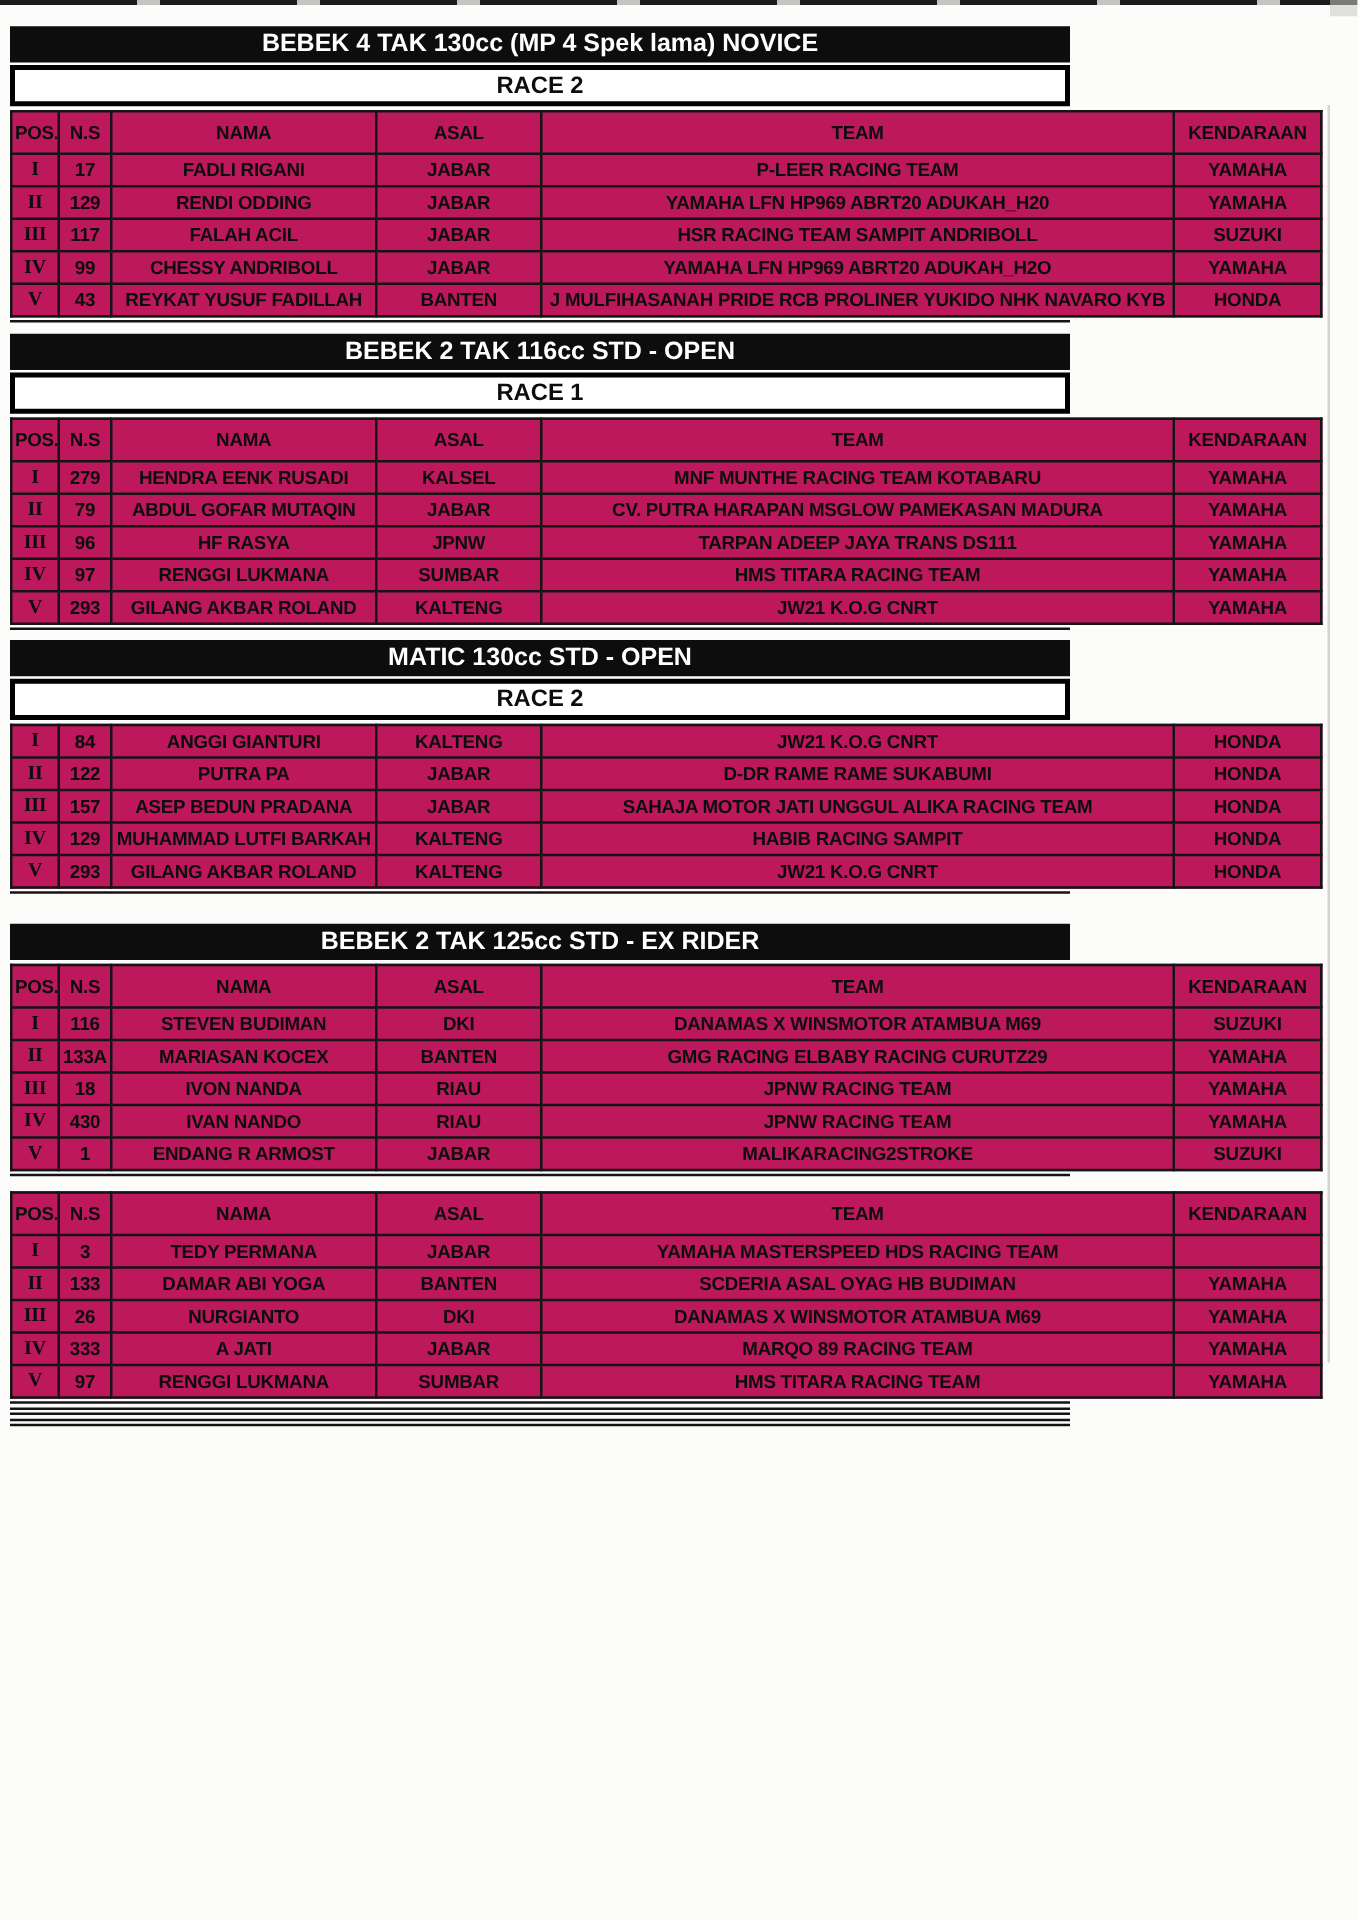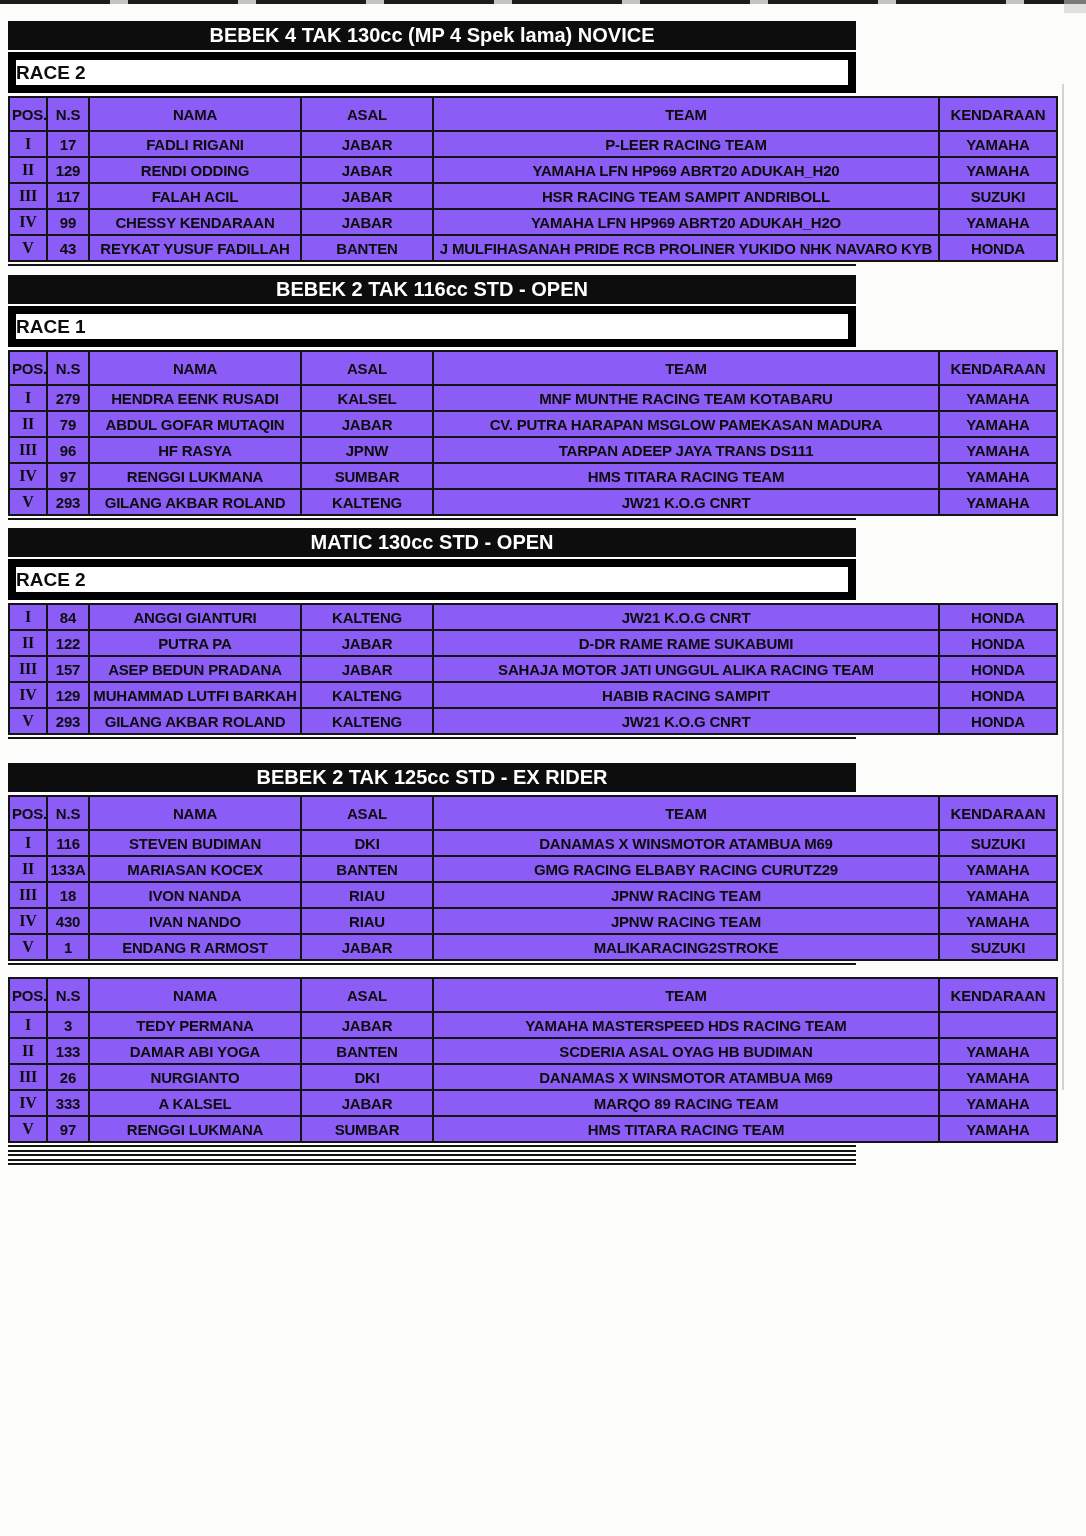--- a/index.html
+++ b/index.html
@@ -17,25 +17,25 @@
   .section{margin-bottom:9px}
   .s2{margin-bottom:8px}
   .s3{margin-bottom:24px}
   .s4{margin-bottom:12px}
   .s5{margin-bottom:0}
   .bar{
     background:#0d0d0d;color:#fff;font-size:20px;font-weight:700;text-align:center;
     height:29px;line-height:29px;white-space:nowrap;overflow:hidden;
   }
   .race{
-    border:8px solid #000000;background:#fff;color:#0d0d0d;font-size:19px;font-weight:700;
-    height:25px;line-height:25px;margin-top:2px;
+    border:4px solid #000000;background:#fff;color:#0d0d0d;font-size:19px;font-weight:700;
+    text-align:center;height:25px;line-height:25px;margin-top:2px;
   }
   .tblwrap{margin-top:3px;border-bottom:2px solid #141414;padding-bottom:2px}
-  table.tbl{width:100%;border-collapse:collapse;background:#8b5cf6;table-layout:fixed}
+  table.tbl{width:100%;border-collapse:collapse;background:#be185d;table-layout:fixed}
   .tbl th,.tbl td{
     border:2px solid #141414;font-weight:700;color:#0d0d0d;text-align:center;
     padding:0 2px;white-space:nowrap;overflow:hidden;letter-spacing:-0.2px;
   }
   .tbl th{font-size:15px;height:32px}
   .tbl td{font-size:15px;height:24px}
   td.pos{font-family:"Liberation Serif",serif;font-size:16px}
   .c0{width:38px}.c1{width:42px}.c2{width:212px}.c3{width:132px}.c4{width:506px}.c5{width:118px}
   .footer-lines{margin-top:3px}
   .pair{height:2px;border-top:2px solid #141414;border-bottom:2px solid #141414}
@@ -94,21 +94,21 @@
             <td class="pos">III</td>
             <td>117</td>
             <td>FALAH ACIL</td>
             <td>JABAR</td>
             <td>HSR RACING TEAM SAMPIT ANDRIBOLL</td>
             <td>SUZUKI</td>
           </tr>
           <tr>
             <td class="pos">IV</td>
             <td>99</td>
-            <td>CHESSY KENDARAAN</td>
+            <td>CHESSY ANDRIBOLL</td>
             <td>JABAR</td>
             <td>YAMAHA LFN HP969 ABRT20 ADUKAH_H2O</td>
             <td>YAMAHA</td>
           </tr>
           <tr>
             <td class="pos">V</td>
             <td>43</td>
             <td>REYKAT YUSUF FADILLAH</td>
             <td>BANTEN</td>
             <td>J MULFIHASANAH PRIDE RCB PROLINER YUKIDO NHK NAVARO KYB</td>
@@ -357,21 +357,21 @@
             <td class="pos">III</td>
             <td>26</td>
             <td>NURGIANTO</td>
             <td>DKI</td>
             <td>DANAMAS X WINSMOTOR ATAMBUA M69</td>
             <td>YAMAHA</td>
           </tr>
           <tr>
             <td class="pos">IV</td>
             <td>333</td>
-            <td>A KALSEL</td>
+            <td>A JATI</td>
             <td>JABAR</td>
             <td>MARQO 89 RACING TEAM</td>
             <td>YAMAHA</td>
           </tr>
           <tr>
             <td class="pos">V</td>
             <td>97</td>
             <td>RENGGI LUKMANA</td>
             <td>SUMBAR</td>
             <td>HMS TITARA RACING TEAM</td>

